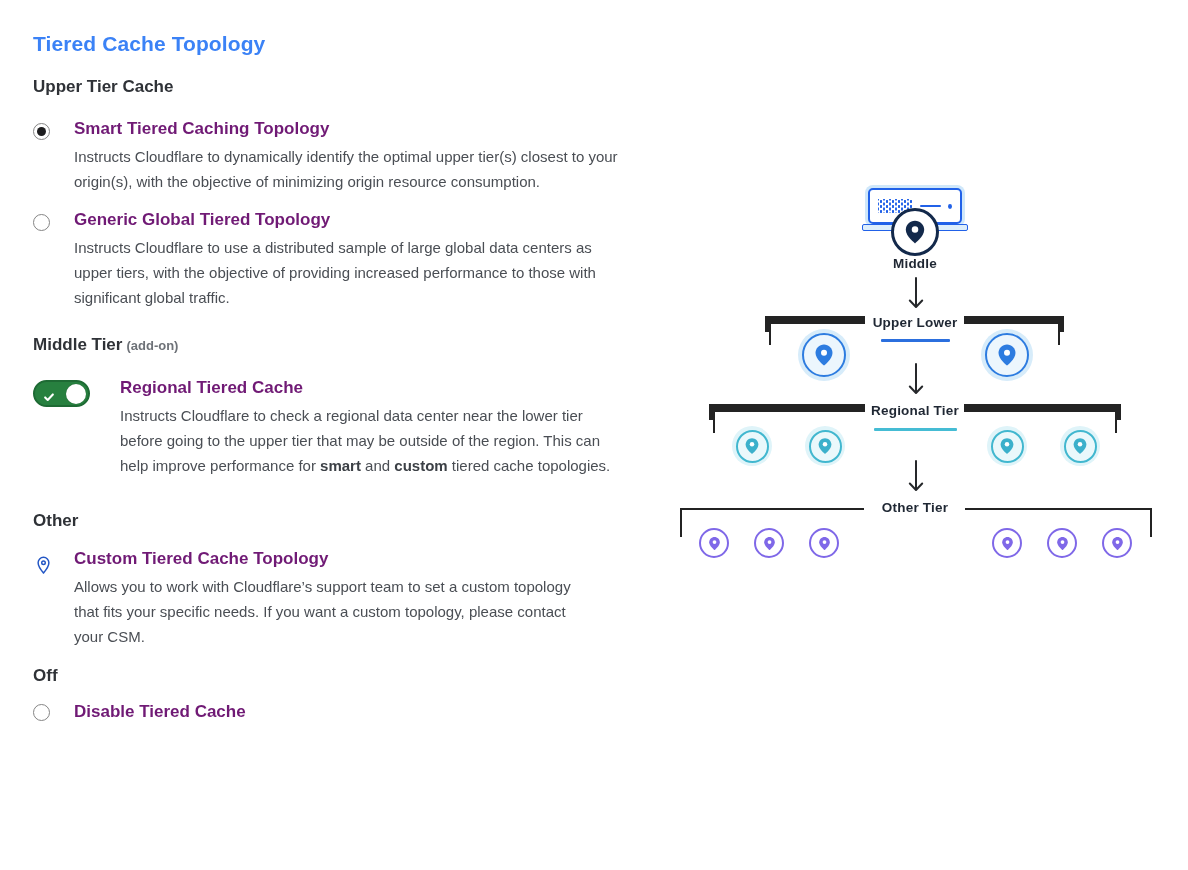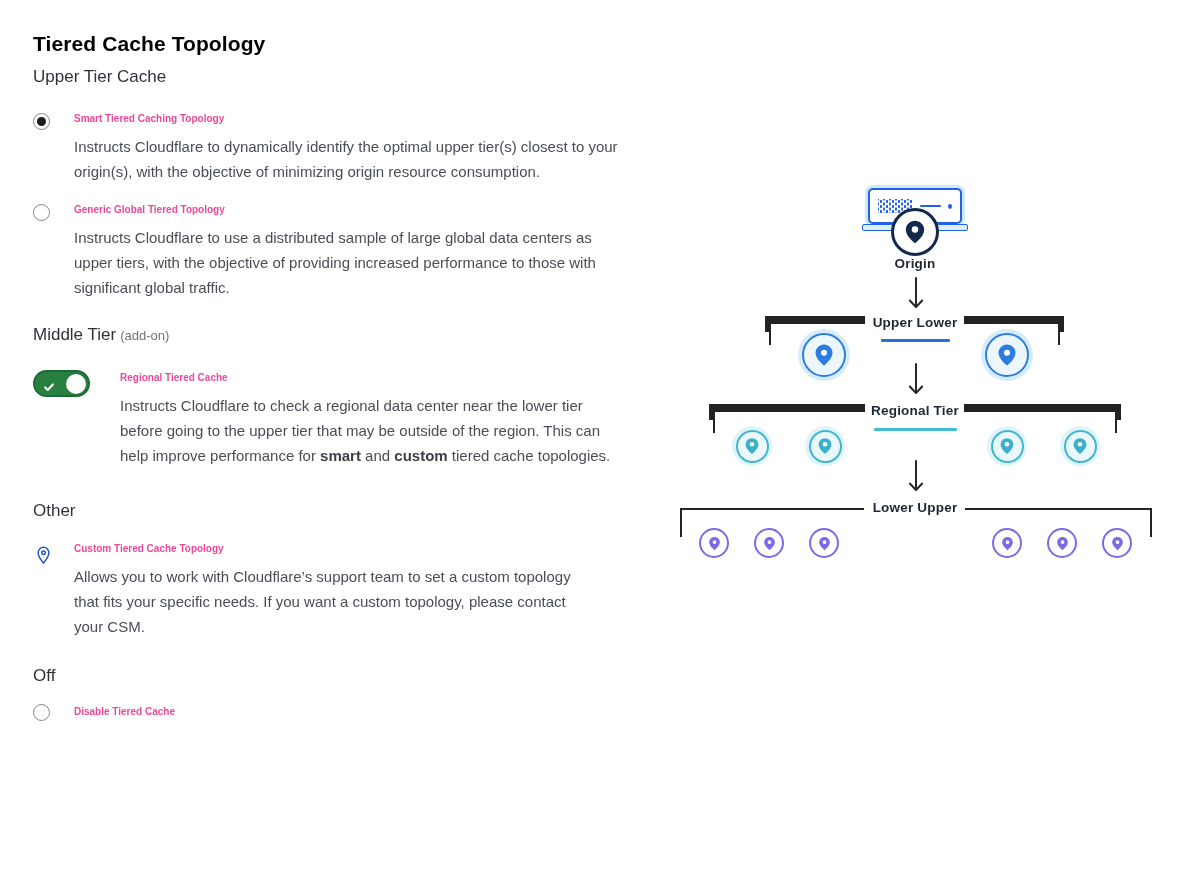--- a/index.html
+++ b/index.html
@@ -1,30 +1,30 @@
 <!DOCTYPE html>
 <html><head>
 <meta charset="utf-8">
 <style>
   * { margin:0; padding:0; box-sizing:border-box; }
   html,body { background:#ffffff; }
   body { font-family:"Liberation Sans", sans-serif; color:#232323; }
   .page { position:relative; width:1188px; height:870px; background:#fff; overflow:hidden; }
 
   .content { padding:30px 0 0 33px; }
-  h1.page-title { font-size:21px; font-weight:700; color:#000000; line-height:28px; margin-bottom:8px; letter-spacing:.1px; }
+  h1.page-title { font-size:21px; font-weight:700; color:#3b82f6; line-height:28px; margin-bottom:18px; letter-spacing:.1px; }
   p.page-desc { font-size:15.5px; color:#3a3d42; line-height:28px; max-width:900px; margin-bottom:22px; }
 
-  h2.section-heading { font-size:17px; font-weight:400; color:#2f3237; line-height:22px; margin-bottom:21px; }
+  h2.section-heading { font-size:17px; font-weight:700; color:#2f3237; line-height:22px; margin-bottom:21px; }
   h2.section-heading .suffix { font-size:13px; color:#6e7278; margin-left:4px; }
 
   .option { display:flex; align-items:flex-start; }
   .option .control { width:41px; flex-shrink:0; padding-top:4px; }
   .option .control-wide { width:87px; flex-shrink:0; padding-top:2px; }
-  .option-title { font-size:10px; font-weight:700; color:#ec4899; line-height:20px; margin-bottom:5px; }
+  .option-title { font-size:17px; font-weight:700; color:#701a75; line-height:20px; margin-bottom:5px; }
   .option-desc { font-size:15px; color:#4a4e54; line-height:25px; }
   .option-desc b { font-weight:700; color:#3c4046; }
 
   .mb-opt1 { margin-bottom:16px; }
   .mb-opt2 { margin-bottom:24px; }
   .mb-opt3 { margin-bottom:32px; }
 
   
   .radio { display:inline-block; width:17px; height:17px; border:1.5px solid #858585; border-radius:50%; background:#fff; position:relative; cursor:pointer; }
   .radio.selected::after { content:""; position:absolute; left:50%; top:50%; width:9px; height:9px; margin:-4.5px 0 0 -4.5px; border-radius:50%; background:#1d1d1f; }
@@ -119,21 +119,21 @@
         </span>
       </div>
       <div>
         <div class="option-title">Regional Tiered Cache</div>
         <div class="option-desc" style="max-width:508px"><span>Instructs Cloudflare to check a regional data center near the lower tier before going to the upper tier that may be outside of the region. This can help improve performance for </span><b>smart</b><span> and </span><b>custom</b><span> tiered cache topologies.</span></div>
       </div>
     </div>
 
     <h2 class="section-heading" style="margin-bottom:17px">Other</h2>
 
-    <div class="option" style="margin-bottom:26px">
+    <div class="option" style="margin-bottom:16px">
       <div class="control" style="padding-top:6px">
         <span class="custom-pin-icon">
           <svg width="17" height="21" viewBox="0 0 24 28" fill="none" stroke="#2457c5" stroke-width="2.1">
               <path d="M12 2.5c-4.3 0-7.6 3.4-7.6 7.6 0 5.6 7.6 14.4 7.6 14.4s7.6-8.8 7.6-14.4c0-4.2-3.3-7.6-7.6-7.6z"></path>
               <circle cx="12" cy="10" r="2.5"></circle>
             </svg>
         </span>
       </div>
       <div>
         <div class="option-title">Custom Tiered Cache Topology</div>
@@ -160,21 +160,21 @@
         <span class="server-dot"></span>
       </div>
       <div class="server-base"></div>
       <div class="origin-pin">
         <svg width="26" height="26" viewBox="0 0 24 24">
             <path d="M12 1.5C7.3 1.5 3.5 5.3 3.5 10c0 6.2 8.5 12.5 8.5 12.5S20.5 16.2 20.5 10C20.5 5.3 16.7 1.5 12 1.5z" fill="#13294b"></path>
             <circle cx="12" cy="9.7" r="3" fill="#fff"></circle>
           </svg>
       </div>
     </div>
-    <div class="tier-label" style="top:74px">Origin</div>
+    <div class="tier-label" style="top:74px">Middle</div>
 
     <div class="abs" style="left:245px;top:95px">
       <svg width="18" height="32" viewBox="0 0 18 32">
           <path d="M9 1v27M2.8 23.5L9 30l6.2-6.5" stroke="#26282b" stroke-width="2" fill="none" stroke-linecap="round" stroke-linejoin="round"></path>
         </svg>
     </div>
 
     <div class="bk light-l c-blue-light" style="left:103px;top:134px;width:100px;height:16px"></div>
     <div class="bk dark-l c-blue" style="left:107px;top:140px;width:96px;height:23px"></div>
     <div class="bk light-r c-blue-light" style="left:302px;top:134px;width:100px;height:16px"></div>
@@ -246,21 +246,21 @@
     </div>
 
     <div class="abs" style="left:245px;top:278px">
       <svg width="18" height="32" viewBox="0 0 18 32">
           <path d="M9 1v27M2.8 23.5L9 30l6.2-6.5" stroke="#26282b" stroke-width="2" fill="none" stroke-linecap="round" stroke-linejoin="round"></path>
         </svg>
     </div>
 
     <div class="bk dark-l c-purple" style="left:18px;top:326px;width:184px;height:29px"></div>
     <div class="bk dark-r c-purple" style="left:303px;top:326px;width:187px;height:29px"></div>
-    <div class="tier-label" style="top:318px">Lower Upper</div>
+    <div class="tier-label" style="top:318px">Other Tier</div>
 
     <div class="pin lower" style="left:37px;top:346px">
       <span class="pin-ring">
           <svg width="15" height="15" viewBox="0 0 24 24">
             <path d="M12 1.5C7.3 1.5 3.5 5.3 3.5 10c0 6.2 8.5 12.5 8.5 12.5S20.5 16.2 20.5 10C20.5 5.3 16.7 1.5 12 1.5z" fill="#7f68e8"></path>
             <circle cx="12" cy="9.7" r="3" fill="#fff"></circle>
           </svg>
         </span>
     </div>
     <div class="pin lower" style="left:92px;top:346px">

